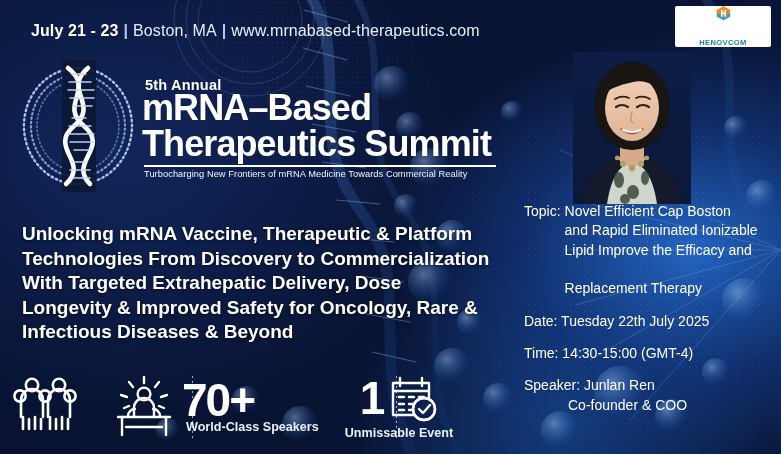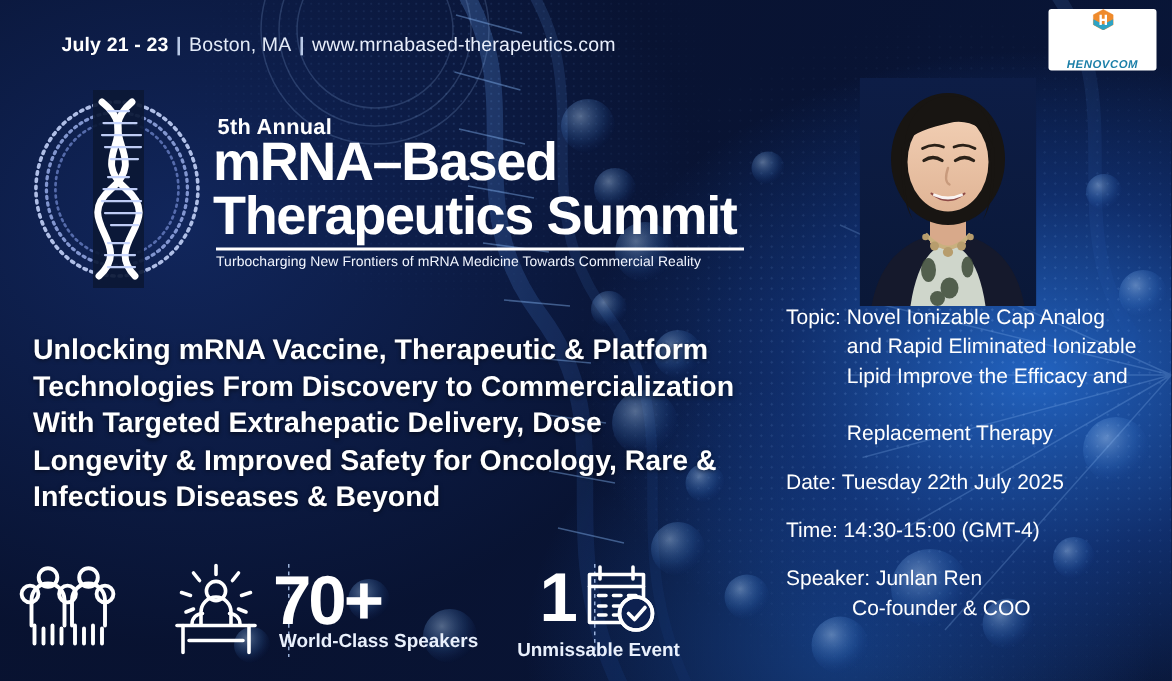--- a/index.html
+++ b/index.html
@@ -35,34 +35,34 @@
     background-size:5px 5px;
     mask-image:radial-gradient(ellipse 260px 220px at 300px 60px, #000 5%, transparent 70%);
     -webkit-mask-image:radial-gradient(ellipse 260px 220px at 300px 60px, #000 5%, transparent 70%);
   }
 
   
   .header-bar {
     position:absolute; left:0; top:0; width:781px; height:52px; z-index:6;
   }
   .header-text {
-    position:absolute; left:41px; top:22px;
-    font-size:13px; color:#eef4ff; white-space:nowrap; letter-spacing:.1px;
+    position:absolute; left:31px; top:22px;
+    font-size:16px; color:#eef4ff; white-space:nowrap; letter-spacing:.1px;
   }
   .header-text .b { font-weight:bold; color:#ffffff; }
   .header-text .sep { color:#b9c9e6; margin:0 5px; font-weight:bold; }
   .header-text .loc { color:#e3ebf8; }
   .header-text .url { color:#e8eefb; }
 
   
   .sponsor {
     position:absolute; right:10px; top:6px;
-    width:72px; height:41px; background:#ffffff; border-radius:2px;
+    width:96px; height:41px; background:#ffffff; border-radius:2px;
     display:flex; flex-direction:column; align-items:center; justify-content:center;
-    gap:18px; z-index:8;font-style:italic;
+    gap:18px; z-index:8;
   }
   .sponsor .mark { width:23px; height:22px; display:block; }
   .sponsor .name {
     font-size:7.6px; font-weight:bold; color:#1b7fa8; letter-spacing:.35px; line-height:1;
     margin-top:1px;
   }
 
   
   .logo-lockup { position:absolute; left:18px; top:60px; z-index:7; display:flex; align-items:center; }
   .dna-circle { width:120px; height:132px; flex:0 0 auto; margin-right:4px; }
@@ -376,21 +376,21 @@
             <circle cx="74" cy="106" r="2.2"></circle>
         </g>
       </g>
     </svg>
   </div>
 
   <div class="info">
     <div class="line topic">
       <span class="k">Topic:</span>
       <span class="v">
-        <span>Novel Ionizable Cap Analog</span><br>
+        <span>Novel Efficient Cap Boston</span><br>
         <span>and Rapid Eliminated Ionizable</span><br>
         <span>Lipid Improve the Efficacy and</span><br>
         <br>
         <span>Replacement Therapy</span>
       </span>
     </div>
     <div class="gap"></div>
     <div class="line">Date: Tuesday 22th July 2025</div>
     <div class="gap"></div>
     <div class="line">Time: 14:30-15:00 (GMT-4)</div>

